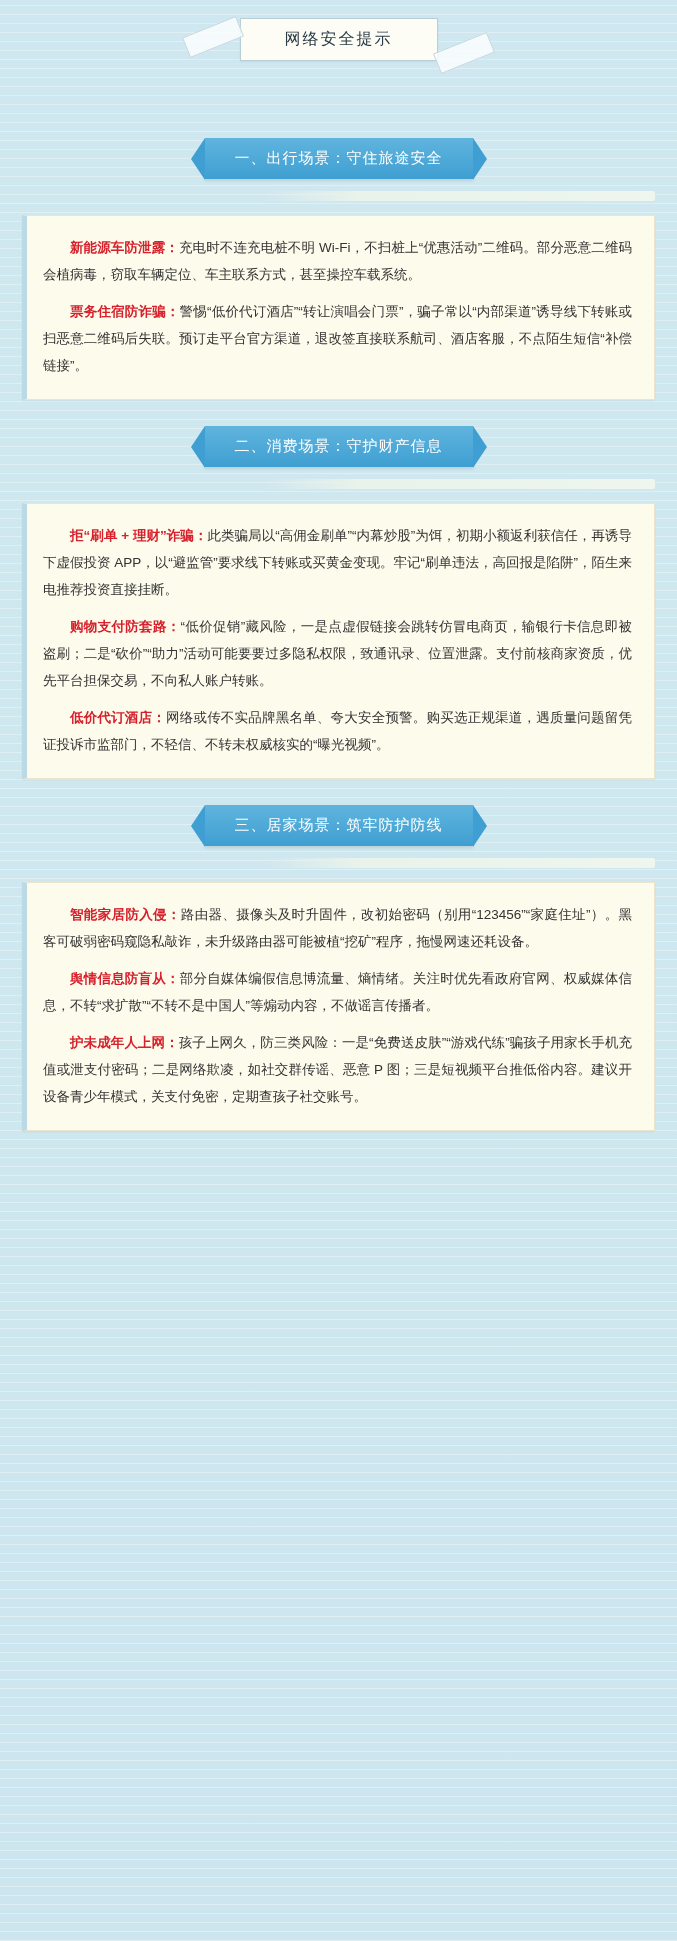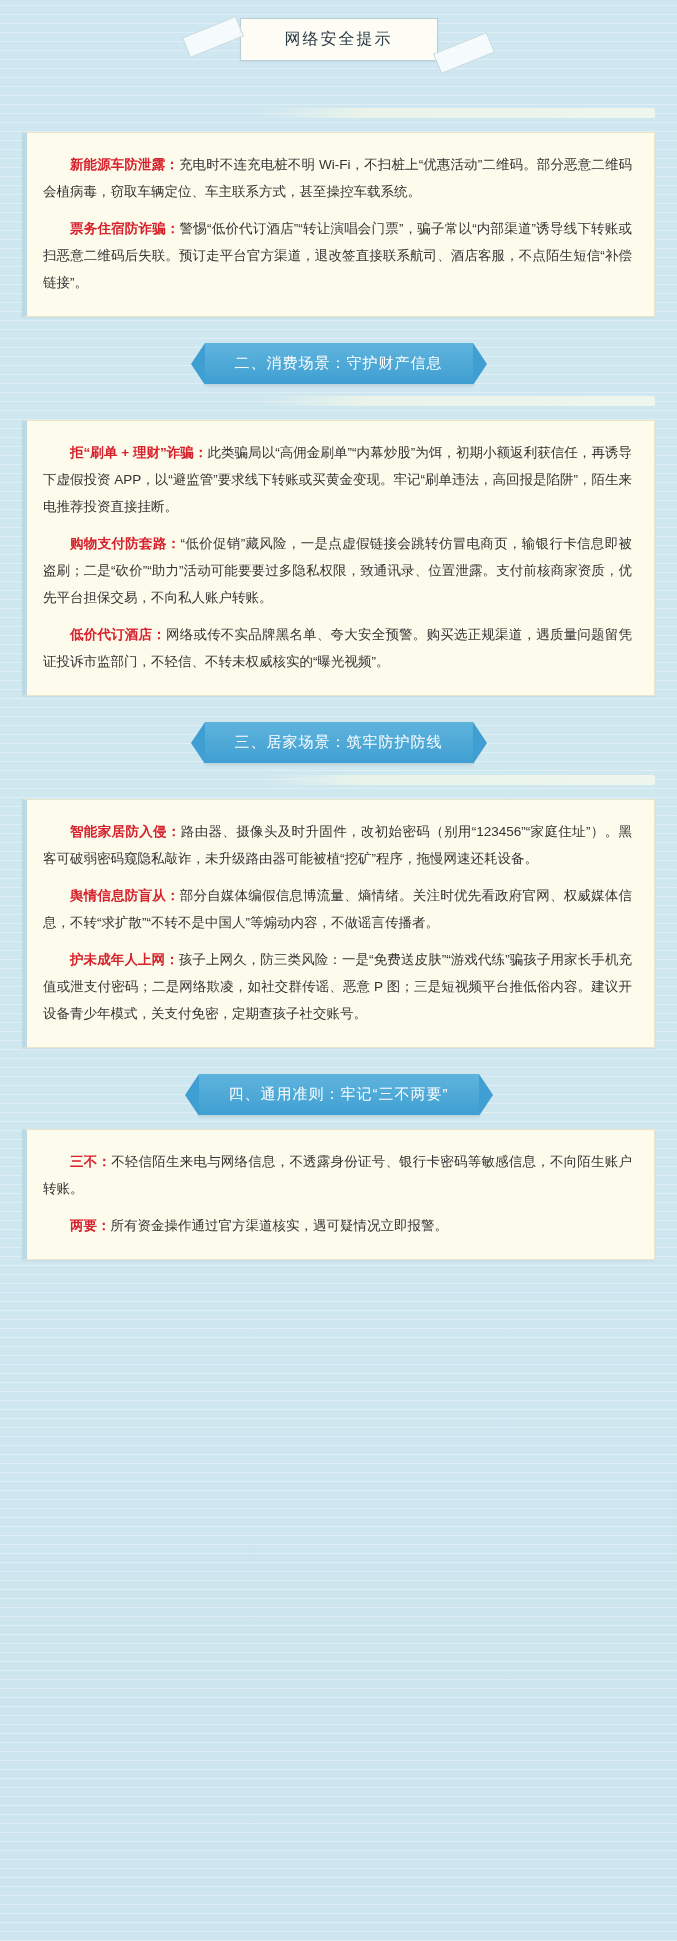--- a/index.html
+++ b/index.html
@@ -18,21 +18,21 @@
     background:
       repeating-linear-gradient(0deg, rgba(255,255,255,0.35) 0px, rgba(255,255,255,0.35) 1px, rgba(255,255,255,0) 1px, rgba(255,255,255,0) 9px),
       linear-gradient(180deg, #cfe7f0 0%, #cfe7ef 40%, #cde5ee 100%);
     z-index:0;
   }
   .wrap { position:relative; z-index:2; padding: 0 22px 40px 22px; }
 
   
   .title-area {
     position: relative;
-    height: 96px;
+    height: 112px;
   }
   .title-box {
     position:absolute;
     left: 50%;
     top: 18px;
     transform: translateX(-50%);
     background: #fdfdf6;
     border: 1px solid #b9cfd8;
     padding: 10px 44px;
     font-size: 16px;
@@ -116,20 +116,23 @@
 
 <div class="wrap">
 
   <div class="title-area">
     <div class="tape left"></div>
     <div class="title-box">网络安全提示</div>
     <div class="tape right"></div>
   </div>
 
   <div class="section">
+    <div class="banner-row">
+      <div class="banner">一、出行场景：守住旅途安全</div>
+    </div>
     <div class="deco-bar"></div>
     <div class="card">
       <p class="para">
         <span class="lead">新能源车防泄露：</span><span>充电时不连充电桩不明 Wi-Fi，不扫桩上“优惠活动”二维码。部分恶意二维码会植病毒，窃取车辆定位、车主联系方式，甚至操控车载系统。</span>
       </p>
       <p class="para">
         <span class="lead">票务住宿防诈骗：</span><span>警惕“低价代订酒店”“转让演唱会门票”，骗子常以“内部渠道”诱导线下转账或扫恶意二维码后失联。预订走平台官方渠道，退改签直接联系航司、酒店客服，不点陌生短信“补偿链接”。</span>
       </p>
     </div>
   </div>
@@ -163,28 +166,15 @@
       </p>
       <p class="para">
         <span class="lead">舆情信息防盲从：</span><span>部分自媒体编假信息博流量、熵情绪。关注时优先看政府官网、权威媒体信息，不转“求扩散”“不转不是中国人”等煽动内容，不做谣言传播者。</span>
       </p>
       <p class="para">
         <span class="lead">护未成年人上网：</span><span>孩子上网久，防三类风险：一是“免费送皮肤”“游戏代练”骗孩子用家长手机充值或泄支付密码；二是网络欺凌，如社交群传谣、恶意 P 图；三是短视频平台推低俗内容。建议开设备青少年模式，关支付免密，定期查孩子社交账号。</span>
       </p>
     </div>
   </div>
 
-  <div class="section">
-    <div class="banner-row">
-      <div class="banner">四、通用准则：牢记“三不两要”</div>
-    </div>
-    <div class="card">
-      <p class="para">
-        <span class="lead">三不：</span><span>不轻信陌生来电与网络信息，不透露身份证号、银行卡密码等敏感信息，不向陌生账户转账。</span>
-      </p>
-      <p class="para">
-        <span class="lead">两要：</span><span>所有资金操作通过官方渠道核实，遇可疑情况立即报警。</span>
-      </p>
-    </div>
-  </div>
 
   <div class="bottom-pad"></div>
 </div>
 
 </body></html>

